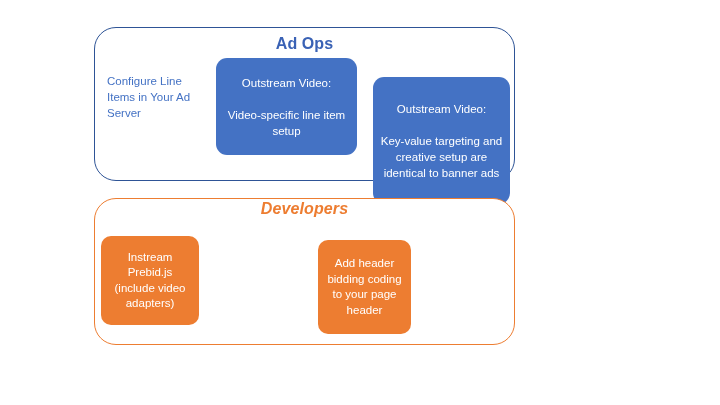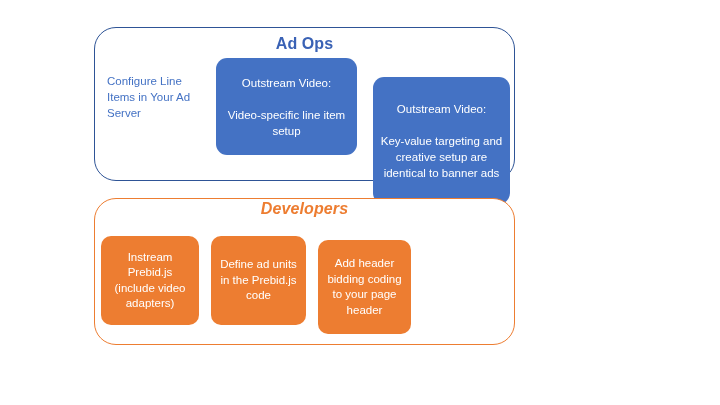--- a/index.html
+++ b/index.html
@@ -161,18 +161,17 @@
   <div class="box box-blue node-outstream">Outstream Video:
 
 Key-value targeting and creative setup are identical to banner ads</div>
 
   <div class="group group-devs">
     <div class="group-title">Developers</div>
   </div>
 
   <div class="box box-orange dev-1">Instream Prebid.js (include video adapters)</div>
 
-  <div class="box box-orange dev-2">Define ad units in the Prebid.js code</div>
 
   <div class="box box-orange dev-3">Add header bidding coding to your page header</div>
 
 
 </div>
 
 </body></html>

